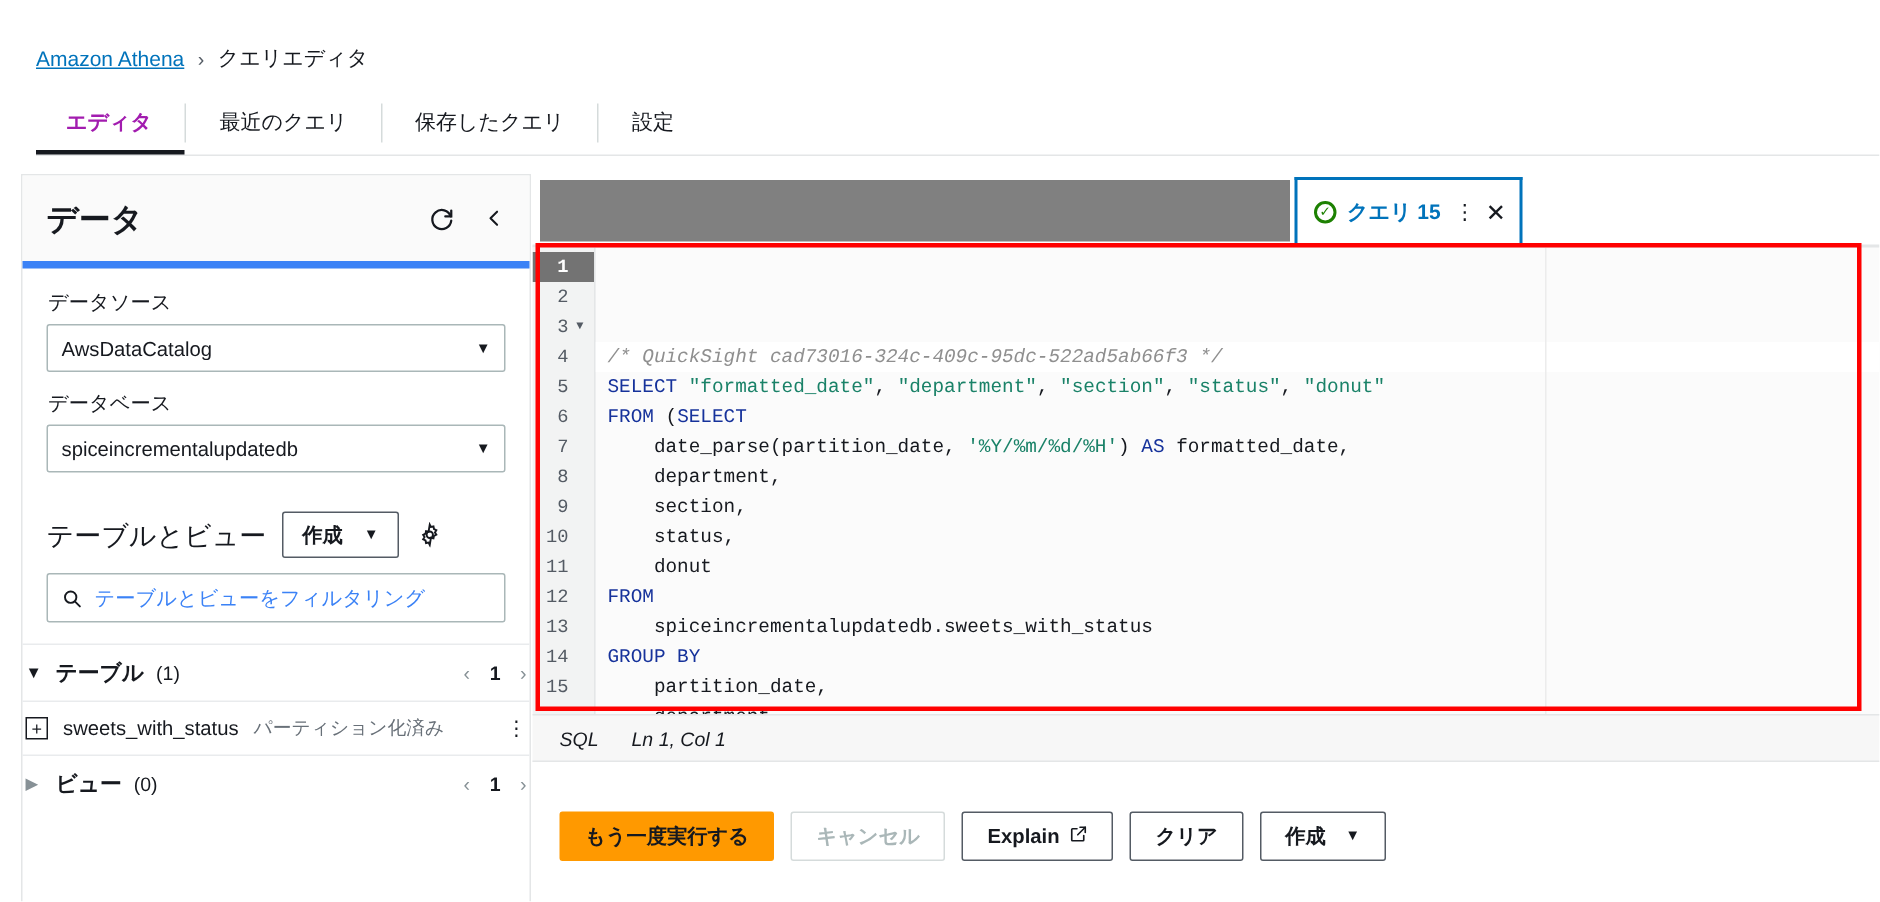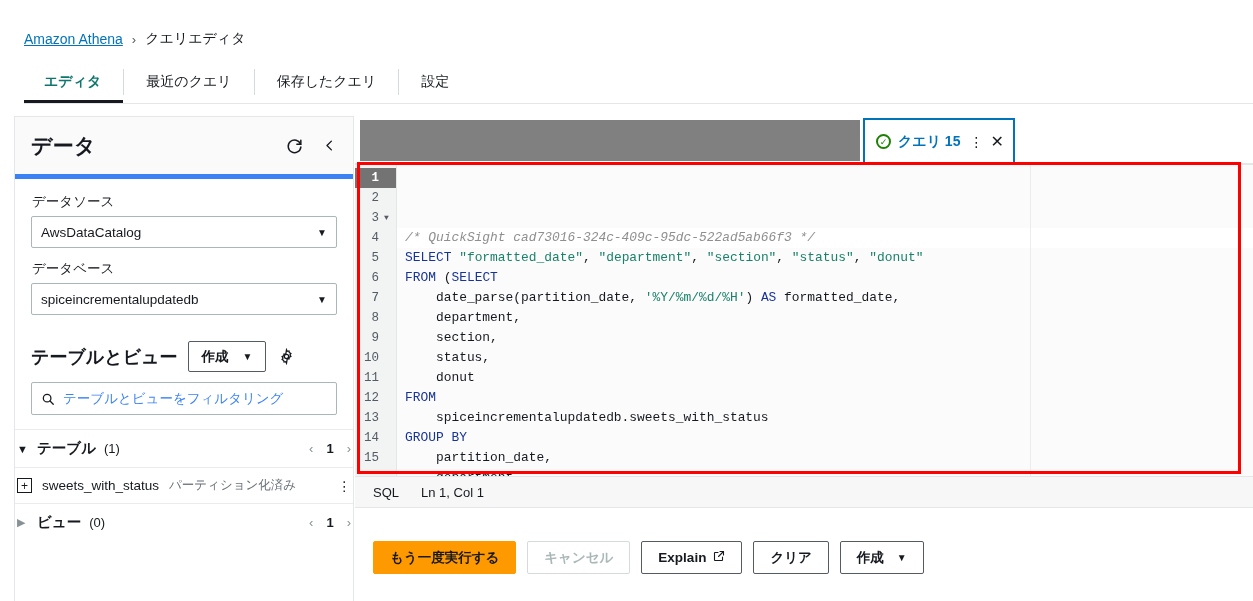--- a/index.html
+++ b/index.html
@@ -29,21 +29,21 @@
     height: 44px;
     display: flex; align-items: stretch;
   }
   .tab {
     display:flex; align-items:center; justify-content:center;
     padding: 0 22px;
     font-size: 14px; color:#16191f; cursor:pointer;
     position: relative;
   }
   .tab:first-child { padding-left: 20px; }
-  .tab.active { color:#0f766e; font-weight:700; }
+  .tab.active { color:#a21caf; font-weight:700; }
   .tab .bar {
     display:none;
     position:absolute; left:0; right:0; bottom:0; height:4px; background:#16191f;
   }
   .tab.active .bar { display:block; }
   .tab-div { width:1px; background:#d5dbdb; margin: 9px 0; }
   .tabs-underline {
     position:absolute; left:24px; top:103px; right:0; height:1px; background:#e4e6e7;
   }
 
@@ -72,21 +72,21 @@
     display:flex; align-items:center; padding: 0 9px;
     font-size: 13.5px; cursor:pointer; margin-bottom: 12px;
   }
   .select .val { flex:1; overflow:hidden; white-space:nowrap; text-overflow:ellipsis; }
   .caret { font-size: 10px; color:#16191f; margin-left:6px; }
 
   .tv-header {
     display:flex; align-items:center; gap:10px;
     padding: 14px 0 10px 0;
   }
-  .tv-title { font-size: 18px; font-weight: 700; }
+  .tv-title { font-size: 18px; font-weight: 400; }
   .btn-outline {
     border:1px solid #545b64; border-radius:2px; background:#fff;
     height: 31px; padding: 0 13px;
     font-size: 13.5px; font-weight:700; color:#16191f; cursor:pointer;
     display:flex; align-items:center; gap:8px; white-space:nowrap;
   }
   .tv-gear { margin-left: 2px; }
 
   .searchbox {
     height: 33px; border:1px solid #aab7b8; border-radius:2px;
@@ -197,21 +197,21 @@
   .tk-com { color:#8f8f8f; font-style: italic; }
   .tk-kw  { color:#16329b; }
   .tk-str { color:#1a8268; }
   .tk-id  { color:#16191f; }
 
   .status-bar {
     height: 32px; display:flex; align-items:center; gap:22px;
     padding: 0 18px;
     background:#f7f7f7;
     border-top:1px solid #e4e6e7; border-bottom:1px solid #e4e6e7;
-    font-size: 13px; color:#16191f;
+    font-size: 13px; color:#16191f;font-style:italic;
   }
 
   .actionbar {
     height: 66px; display:flex; align-items:flex-end; gap:11px;
     padding: 0 18px;
     background:#fff;
   }
   .btn {
     height: 33px; border-radius:2px; padding: 0 16px;
     display:flex; align-items:center; justify-content:center; gap:7px;

